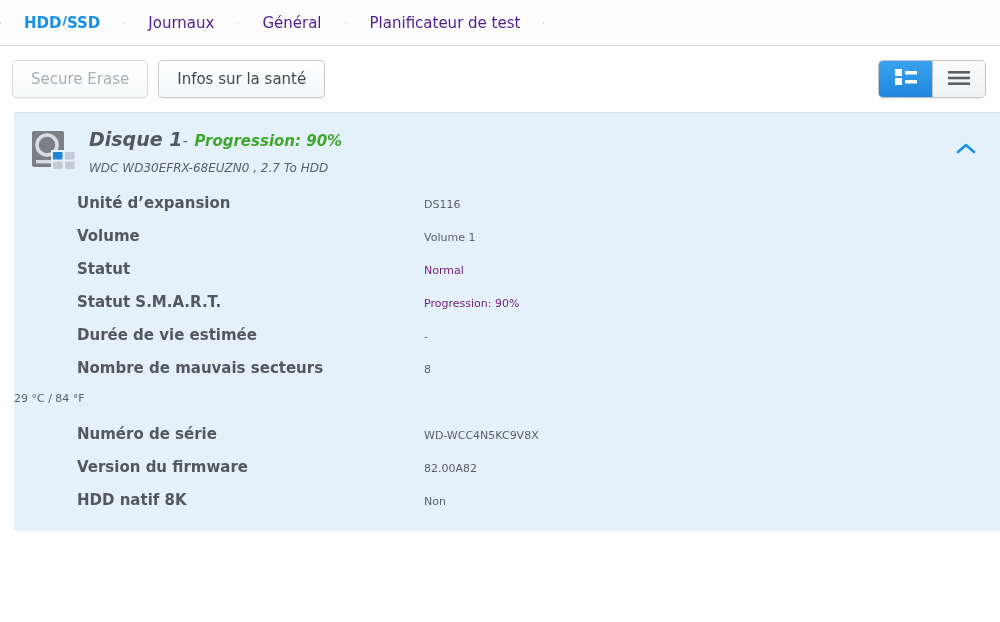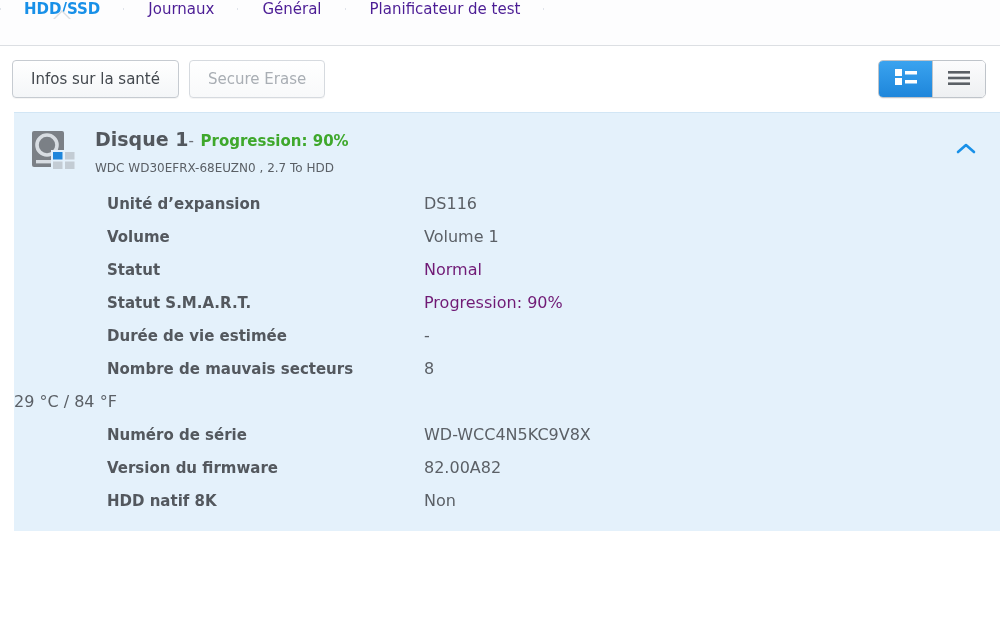--- a/index.html
+++ b/index.html
@@ -20,21 +20,21 @@
     background: #ffffff;
   }
 
   
   .tabbar {
     position: relative;
     height: 46px;
     background: #fdfdfe;
     border-bottom: 1px solid #dcdfe3;
     display: flex;
-    align-items: flex-start;
+    align-items: center;
     box-sizing: border-box;
   }
   .tab {
     position: relative;
     display: flex;
     align-items: center;
     justify-content: center;
     padding: 0 24px;
     font-size: 15px;
     color: #4c1d95;
@@ -170,21 +170,22 @@
     align-items: flex-start;
   }
   .disk-icon {
     position: relative;
     width: 44px;
     height: 38px;
     margin: 4px 0 0 18px;
     flex: 0 0 auto;
   }
   .disk-title-wrap {
-    margin-left: 19px;
+    margin-left: 13px;
+    font-style: italic;
   }
   .disk-title {
     font-size: 19px;
     font-weight: bold;
     color: #53585e;
     line-height: 24px;
   }
   .disk-title .sep {
     font-size: 15px;
     font-weight: normal;
@@ -219,29 +220,29 @@
     margin: 16px 0 0 0;
     padding: 0;
   }
   .drow {
     display: flex;
     align-items: baseline;
     height: 33px;
   }
   .dlabel {
     width: 410px;
-    padding-left: 93px;
+    padding-left: 63px;
     box-sizing: border-box;
     font-size: 15px;
     font-weight: bold;
     color: #53585e;
     white-space: nowrap;
   }
   .dvalue {
-    font-size: 16px;
+    font-size: 11px;
     color: #5b6066;
     white-space: nowrap;
   }
   .dvalue.green {
     color: #701a75;
   }
 </style>
 </head>
 <body>
 
@@ -258,25 +259,25 @@
     <div class="tab">
       <span>Général</span>
     </div>
     <div class="tab">
       <span>Planificateur de test</span>
     </div>
     <div class="tabfill"></div>
   </div>
 
   <div class="toolbar">
+    <div class="btn disabled">
+      <span>Secure Erase</span>
+    </div>
     <div class="btn">
       <span>Infos sur la santé</span>
-    </div>
-    <div class="btn disabled">
-      <span>Secure Erase</span>
     </div>
 
     <div class="viewtoggle">
       <div class="viewbtn active">
         <span>
           <svg width="22" height="16" viewBox="0 0 22 16">
             <rect x="0" y="0" width="7" height="7" fill="#ffffff"></rect>
             <rect x="10" y="2" width="12" height="3.5" fill="#ffffff"></rect>
             <rect x="0" y="9" width="7" height="7" fill="#ffffff"></rect>
             <rect x="10" y="11" width="12" height="3.5" fill="#ffffff"></rect>

